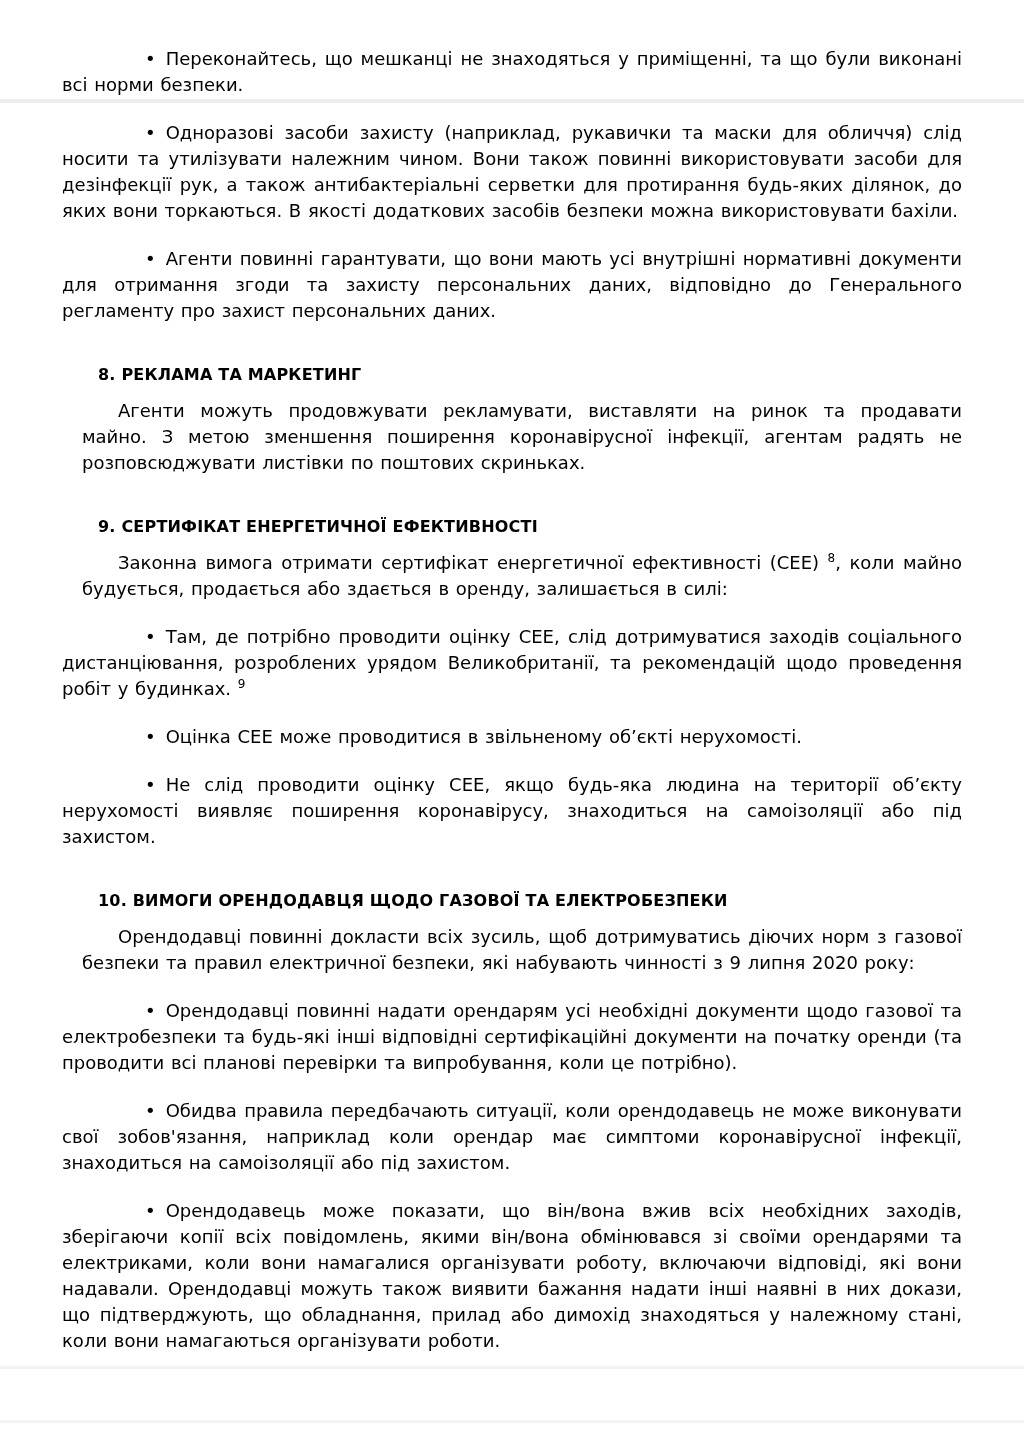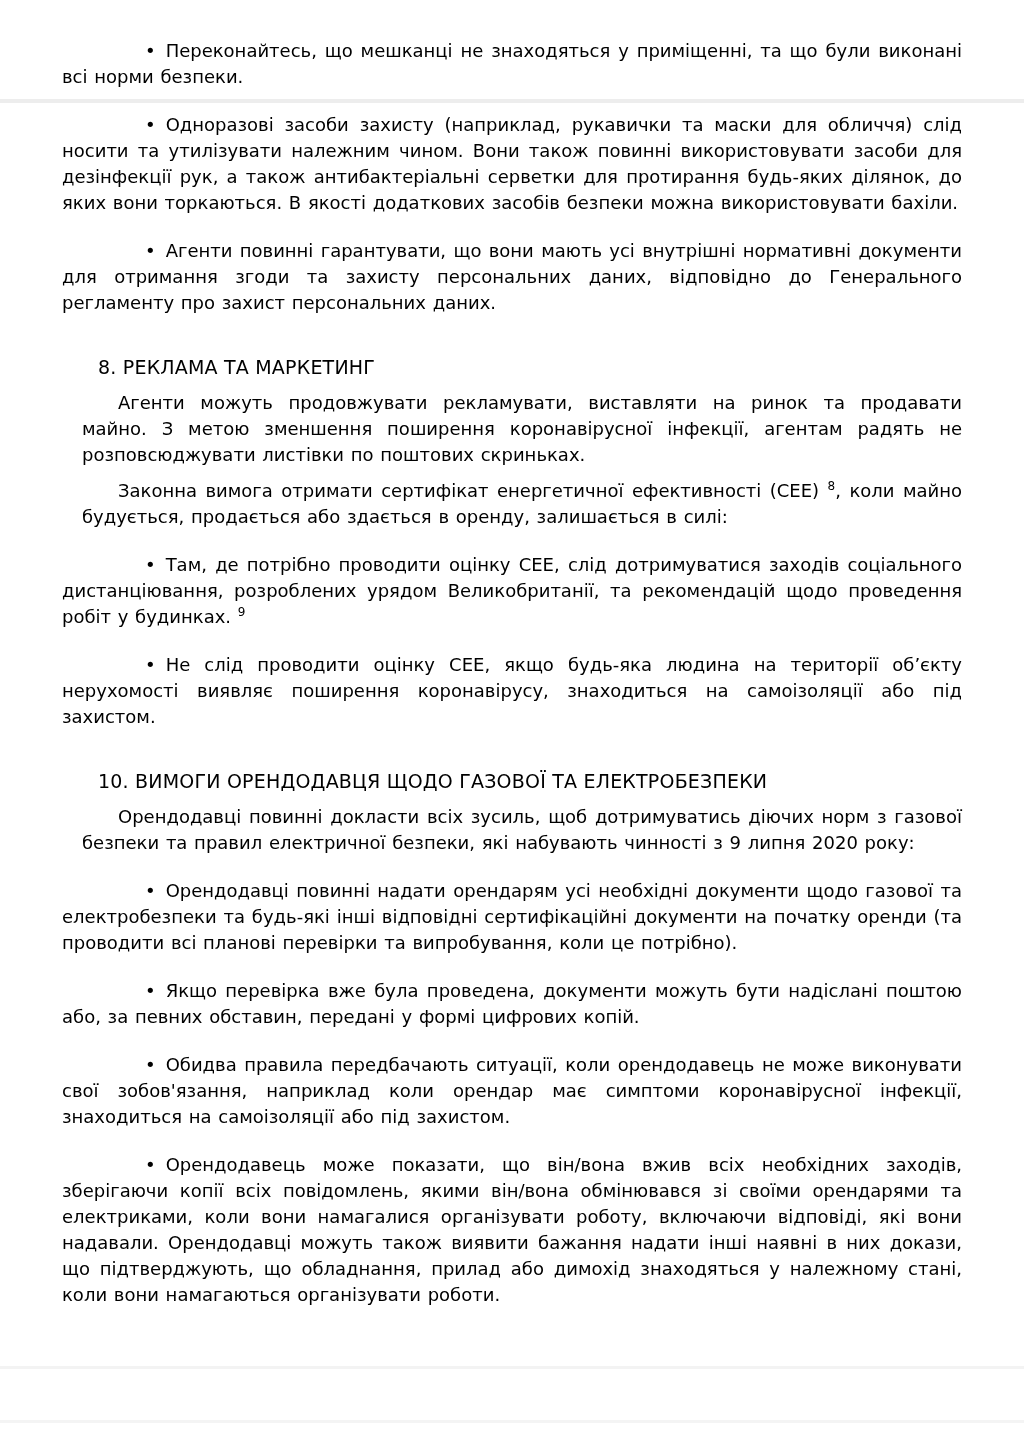--- a/index.html
+++ b/index.html
@@ -18,41 +18,41 @@
   .page {
     position: relative;
     width: 1024px;
     height: 1449px;
     background: #ffffff;
     overflow: hidden;
   }
   .content {
     position: absolute;
     left: 62px;
-    top: 38px;
+    top: 46px;
     width: 900px;
     z-index: 2;
   }
   .content > :first-child { margin-top: 0; }
 
   .doc-paragraph, .doc-bullet {
     margin: 0;
     font-size: 18px;
     line-height: 26px;
     text-align: justify;
     word-spacing: 1px;
   }
   .doc-bullet   { margin-top: 22px;  text-indent: 83px; }
   .doc-paragraph{ margin-top: 10px; text-indent: 36px; margin-left: 20px; }
 
   .doc-heading {
     margin: 38px 0 10px 36px;
-    font-size: 19px;
+    font-size: 16px;
     line-height: 26px;
-    font-weight: 400;
+    font-weight: 700;
     letter-spacing: 0.2px;
   }
 
   .bullet-marker { margin-right: 10px; }
 
   .fn-ref {
     font-size: 12px;
     line-height: 0;
     vertical-align: super;
   }
@@ -73,23 +73,24 @@
 <div class="page">
   <div class="scan-artifact artifact-1"></div>
   <div class="scan-artifact artifact-2"></div>
   <div class="scan-artifact artifact-3"></div>
   <main class="content" id="doc-content">
       <p class="doc-bullet"><span class="bullet-marker">•</span><span>Переконайтесь, що мешканці не знаходяться у приміщенні, та що були виконані всі норми безпеки.</span></p>
       <p class="doc-bullet"><span class="bullet-marker">•</span><span>Одноразові засоби захисту (наприклад, рукавички та маски для обличчя) слід носити та утилізувати належним чином. Вони також повинні використовувати засоби для дезінфекції рук, а також антибактеріальні серветки для протирання будь-яких ділянок, до яких вони торкаються. В якості додаткових засобів безпеки можна використовувати бахіли.</span></p>
       <p class="doc-bullet"><span class="bullet-marker">•</span><span>Агенти повинні гарантувати, що вони мають усі внутрішні нормативні документи для отримання згоди та захисту персональних даних, відповідно до Генерального регламенту про захист персональних даних.</span></p>
       <h2 class="doc-heading"><span>8. РЕКЛАМА ТА МАРКЕТИНГ</span></h2>
       <p class="doc-paragraph"><span>Агенти можуть продовжувати рекламувати, виставляти на ринок та продавати майно. З метою зменшення поширення коронавірусної інфекції, агентам радять не розповсюджувати листівки по поштових скриньках.</span></p>
+      <h2 class="doc-heading"><span>9. СЕРТИФІКАТ ЕНЕРГЕТИЧНОЇ ЕФЕКТИВНОСТІ</span></h2>
       <p class="doc-paragraph"><span>Законна вимога отримати сертифікат енергетичної ефективності (СЕЕ) </span><sup class="fn-ref">8</sup><span>, коли майно будується, продається або здається в оренду, залишається в силі:</span></p>
       <p class="doc-bullet"><span class="bullet-marker">•</span><span>Там, де потрібно проводити оцінку СЕЕ, слід дотримуватися заходів соціального дистанціювання, розроблених урядом Великобританії, та рекомендацій щодо проведення робіт у будинках. </span><sup class="fn-ref">9</sup></p>
+      <p class="doc-bullet"><span class="bullet-marker">•</span><span>Оцінка СЕЕ може проводитися в звільненому об’єкті нерухомості.</span></p>
       <p class="doc-bullet"><span class="bullet-marker">•</span><span>Не слід проводити оцінку СЕЕ, якщо будь-яка людина на території об’єкту нерухомості виявляє поширення коронавірусу, знаходиться на самоізоляції або під захистом.</span></p>
       <h2 class="doc-heading"><span>10. ВИМОГИ ОРЕНДОДАВЦЯ ЩОДО ГАЗОВОЇ ТА ЕЛЕКТРОБЕЗПЕКИ</span></h2>
       <p class="doc-paragraph"><span>Орендодавці повинні докласти всіх зусиль, щоб дотримуватись діючих норм з газової безпеки та правил електричної безпеки, які набувають чинності з 9 липня 2020 року:</span></p>
       <p class="doc-bullet"><span class="bullet-marker">•</span><span>Орендодавці повинні надати орендарям усі необхідні документи щодо газової та електробезпеки та будь-які інші відповідні сертифікаційні документи на початку оренди (та проводити всі планові перевірки та випробування, коли це потрібно).</span></p>
-      <p class="doc-bullet"><span class="bullet-marker">•</span><span>Якщо перевірка вже була проведена, документи можуть бути надіслані поштою або, за певних обставин, передані у формі цифрових копій.</span></p>
       <p class="doc-bullet"><span class="bullet-marker">•</span><span>Обидва правила передбачають ситуації, коли орендодавець не може виконувати свої зобов'язання, наприклад коли орендар має симптоми коронавірусної інфекції, знаходиться на самоізоляції або під захистом.</span></p>
       <p class="doc-bullet"><span class="bullet-marker">•</span><span>Орендодавець може показати, що він/вона вжив всіх необхідних заходів, зберігаючи копії всіх повідомлень, якими він/вона обмінювався зі своїми орендарями та електриками, коли вони намагалися організувати роботу, включаючи відповіді, які вони надавали. Орендодавці можуть також виявити бажання надати інші наявні в них докази, що підтверджують, що обладнання, прилад або димохід знаходяться у належному стані, коли вони намагаються організувати роботи.</span></p>
     </main>
 </div>
 
 </body></html>

